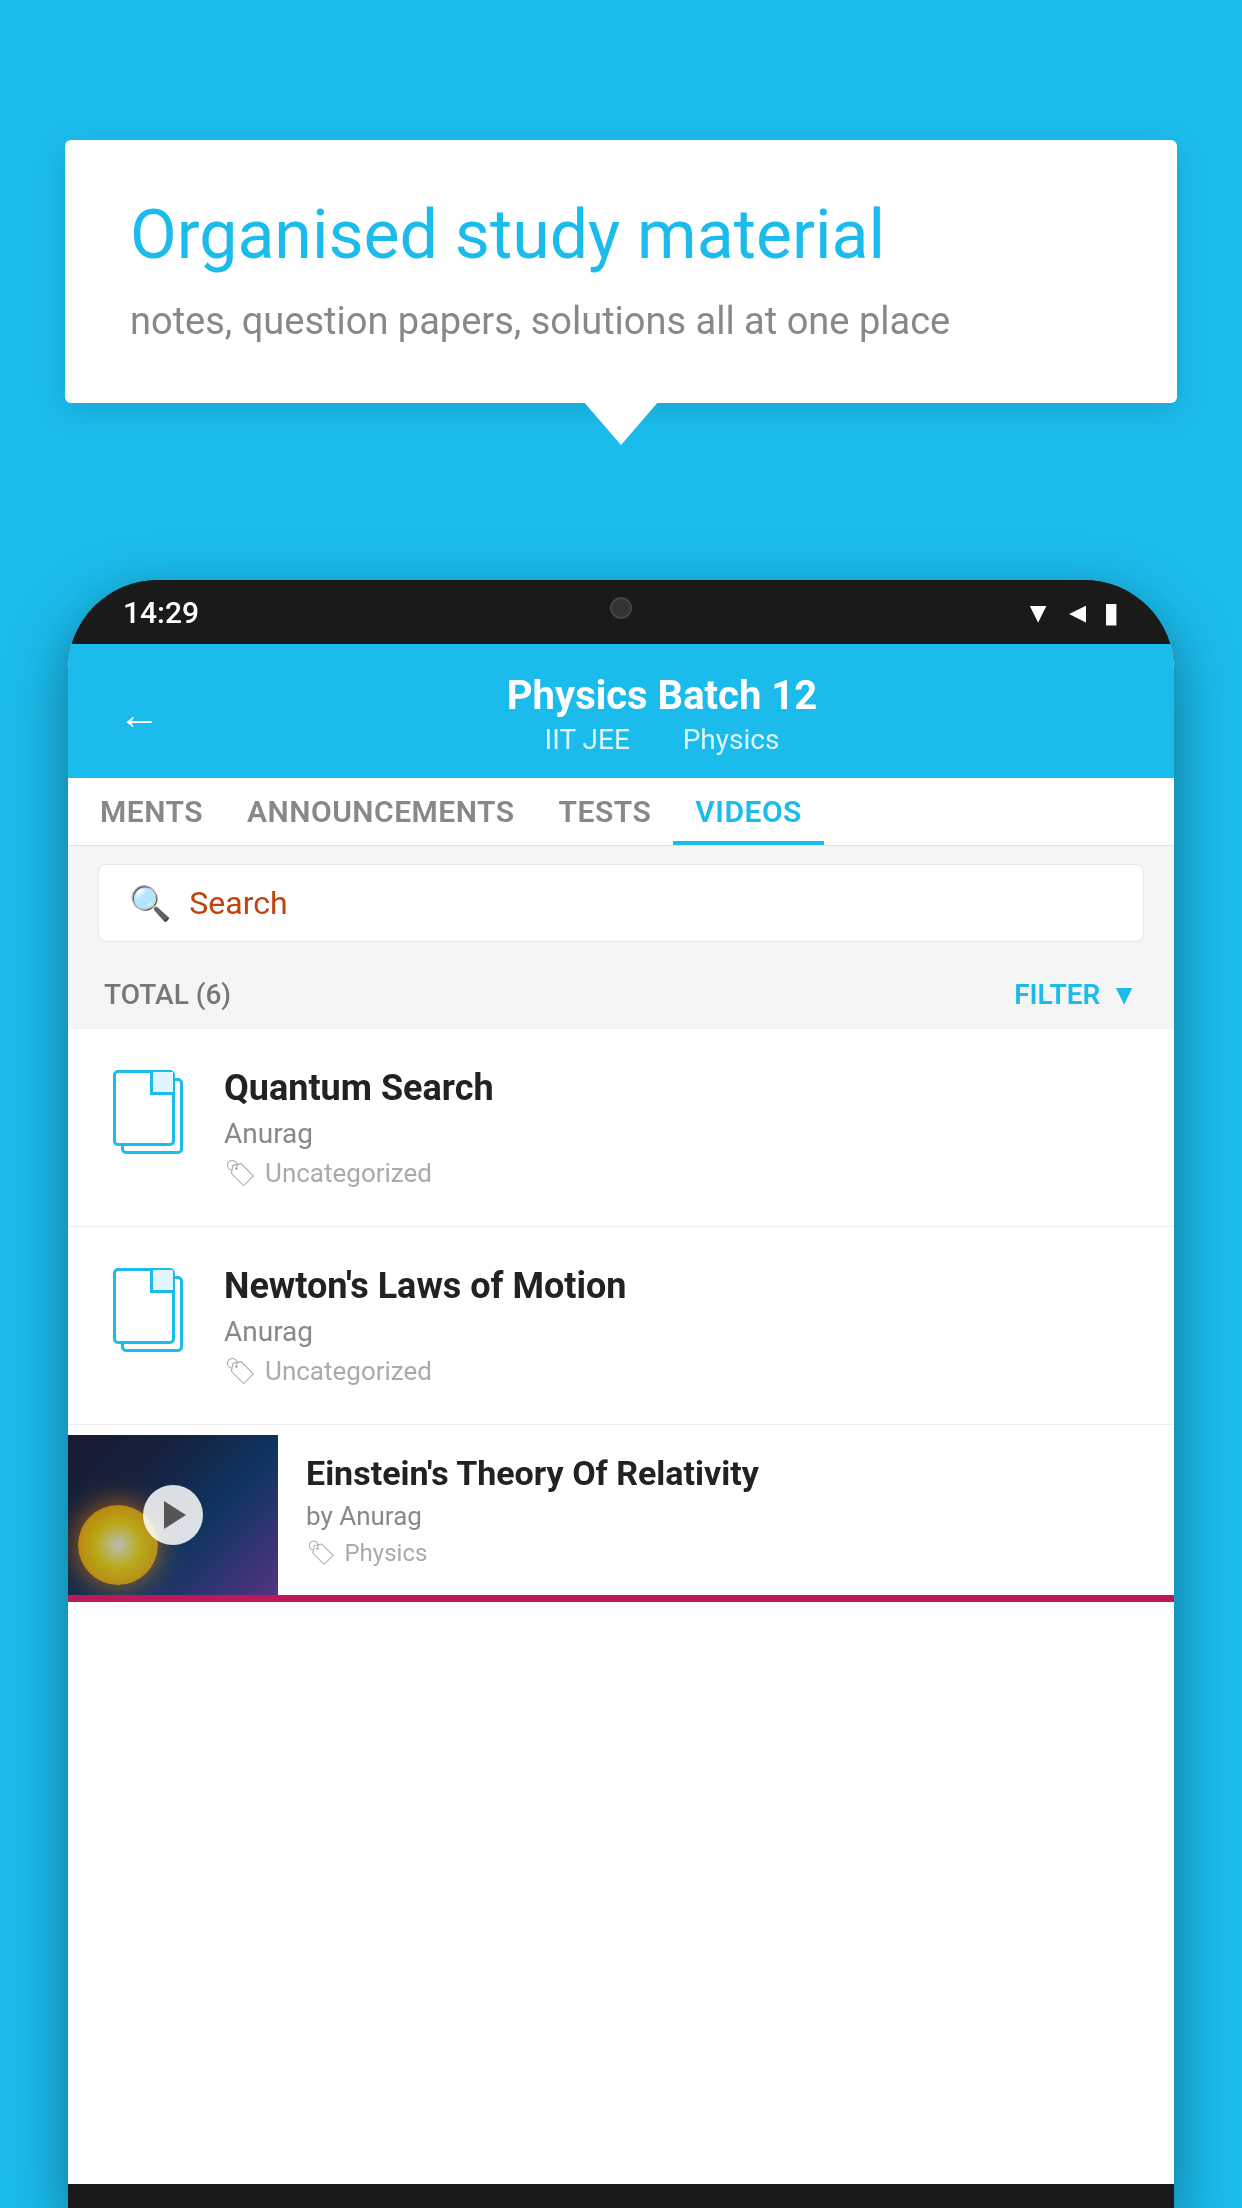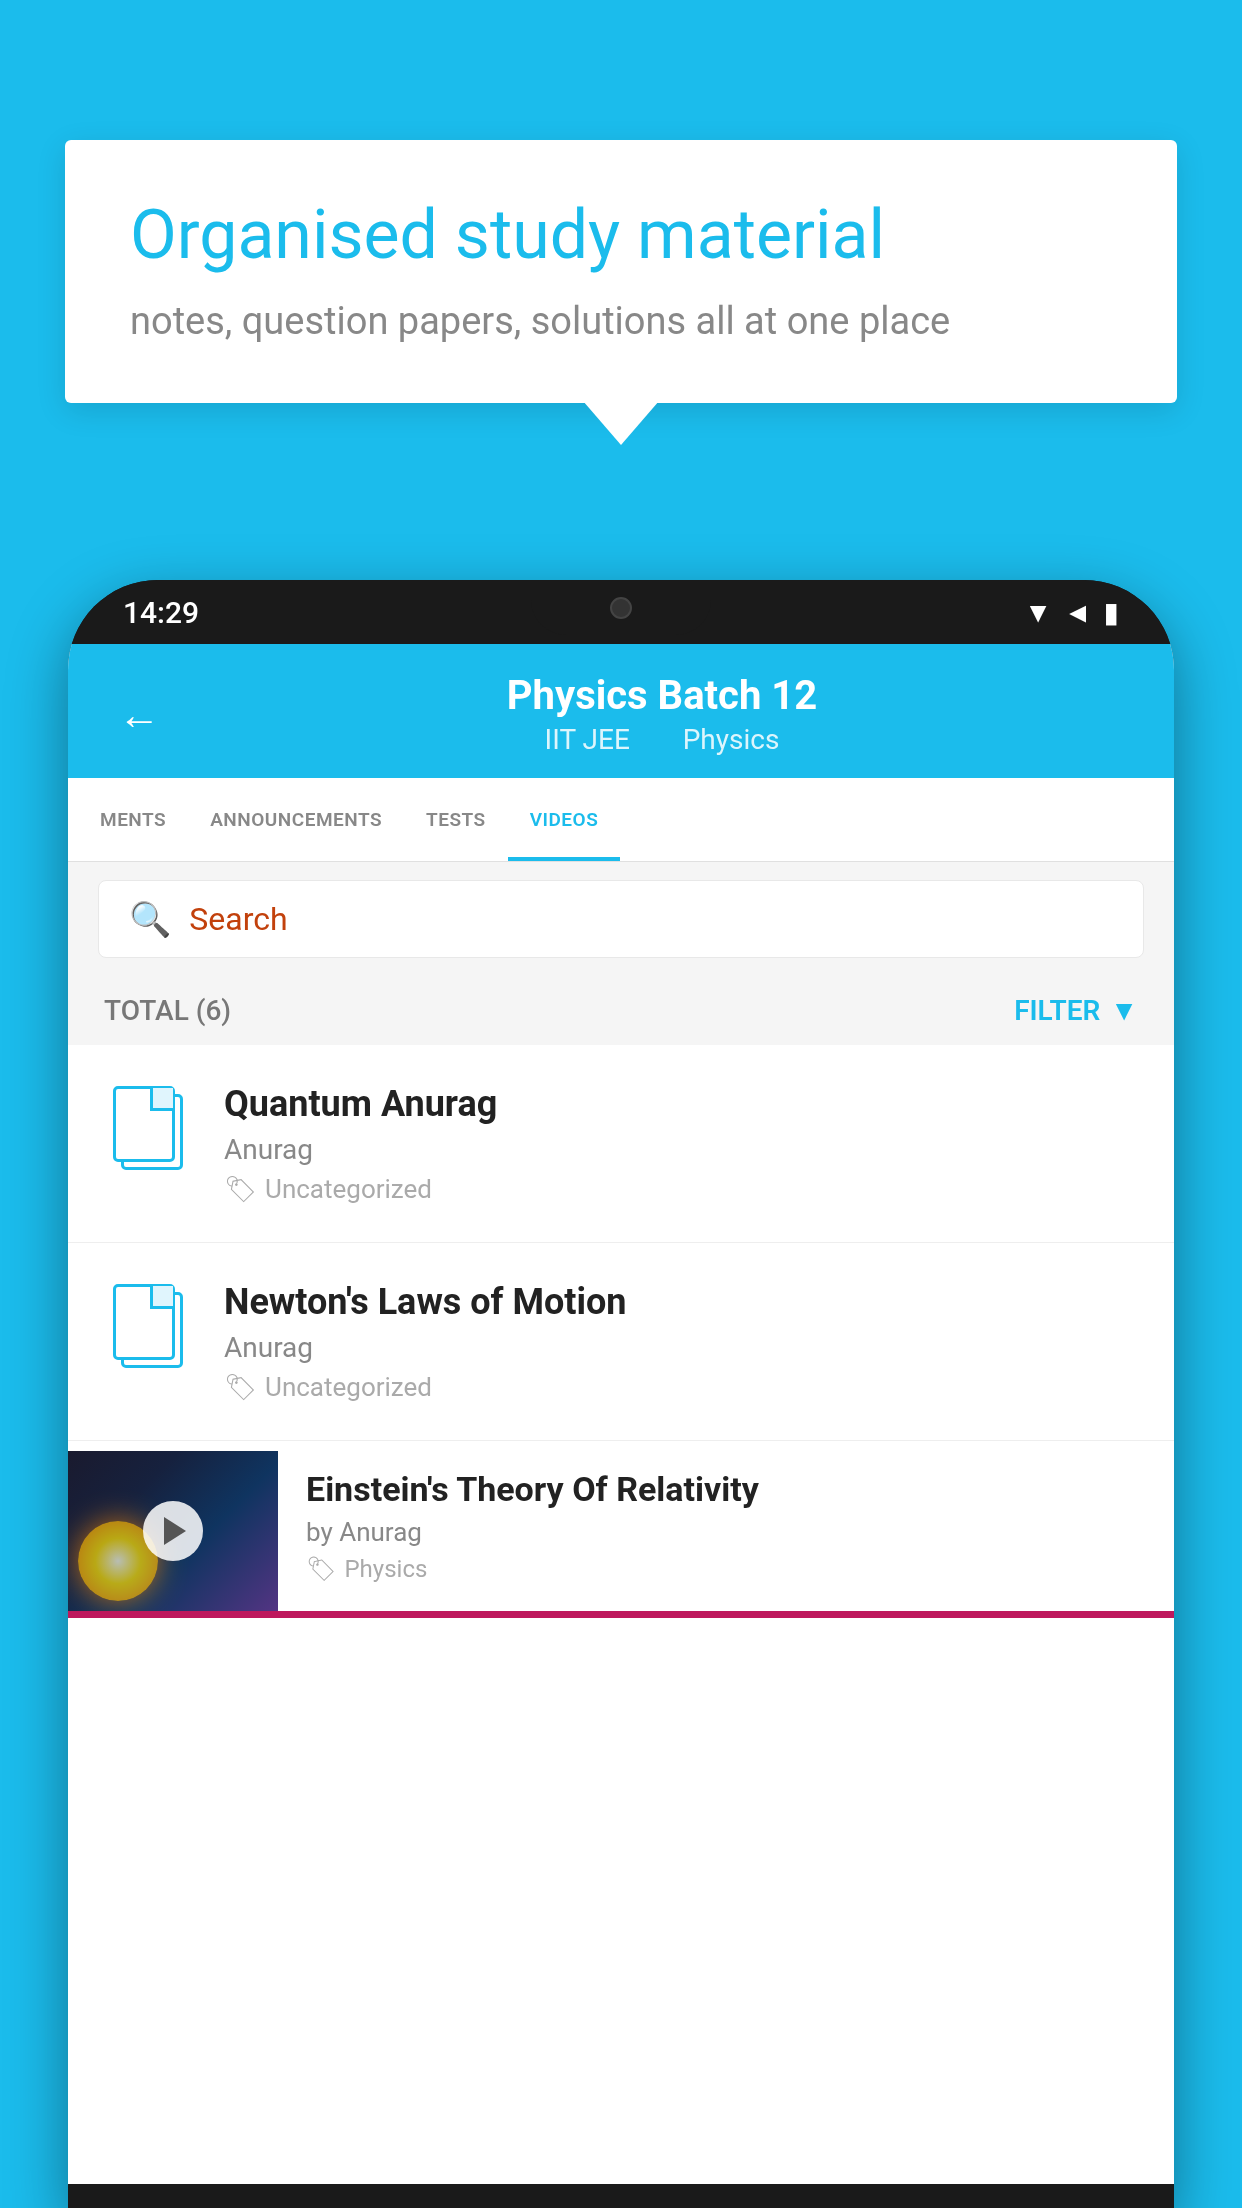--- a/index.html
+++ b/index.html
@@ -156,22 +156,22 @@
     
     .tabs-bar {
       background: white;
       display: flex;
       align-items: center;
       border-bottom: 1px solid #e0e0e0;
       padding: 0 10px;
     }
 
     .tab-item {
-      padding: 30px 22px;
-      font-size: 19px;
+      padding: 16px 22px;
+      font-size: 30px;
       font-weight: 600;
       color: #888;
       cursor: pointer;
       letter-spacing: 0.5px;
       position: relative;
       white-space: nowrap;
     }
 
     .tab-item.active {
       color: #1BBCEC;
@@ -485,21 +485,21 @@
     <div class="content-list">
 
       <div class="list-item">
         <div class="item-icon-wrap">
           <div class="doc-icon">
             <div class="doc-icon-back"></div>
             <div class="doc-icon-front"></div>
           </div>
         </div>
         <div class="item-info">
-          <div class="item-title">Quantum Anurag</div>
+          <div class="item-title">Quantum Search</div>
           <div class="item-author">Anurag</div>
           <div class="item-tag">
             <span>🏷</span>
             <span>Uncategorized</span>
           </div>
         </div>
       </div>
 
       <div class="list-item">
         <div class="item-icon-wrap">

